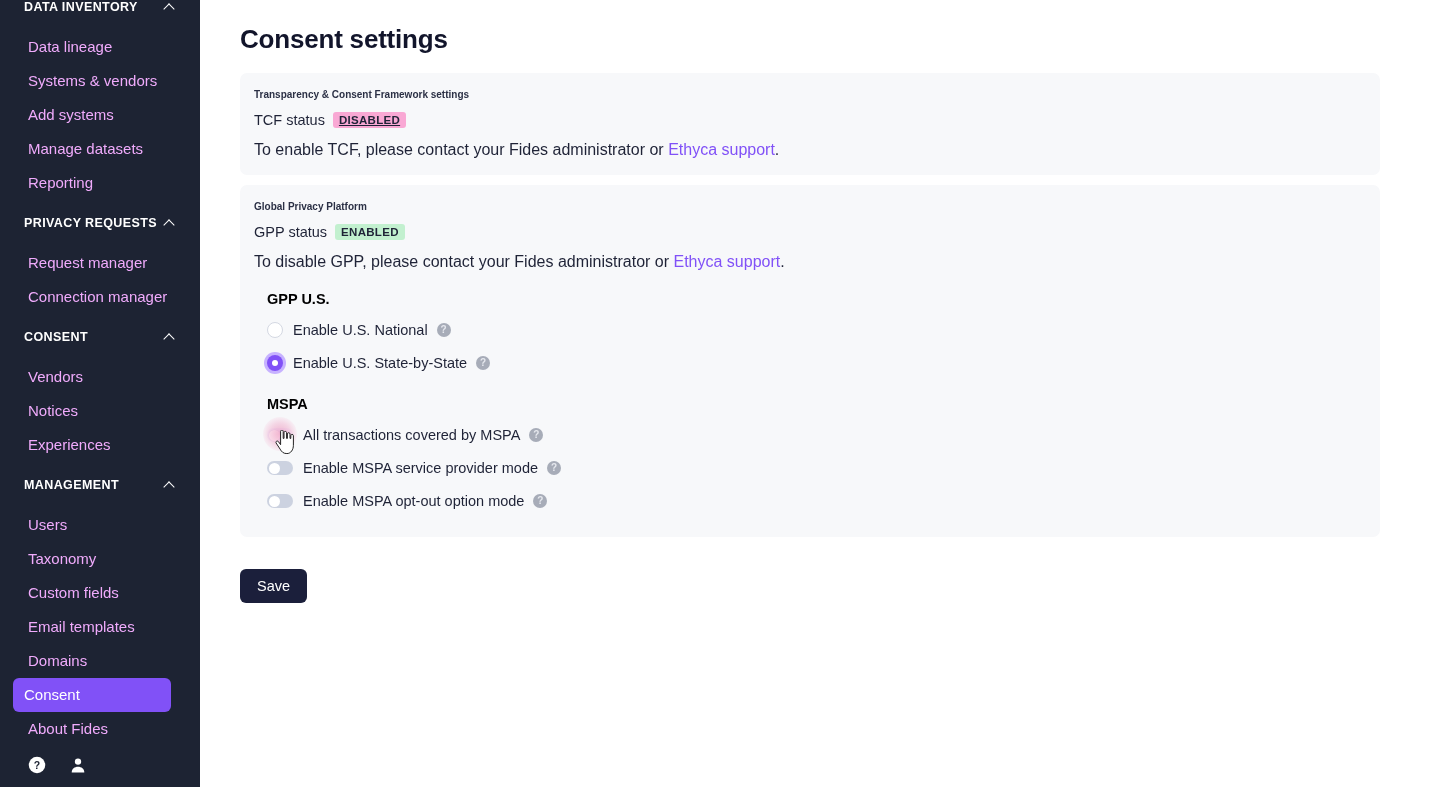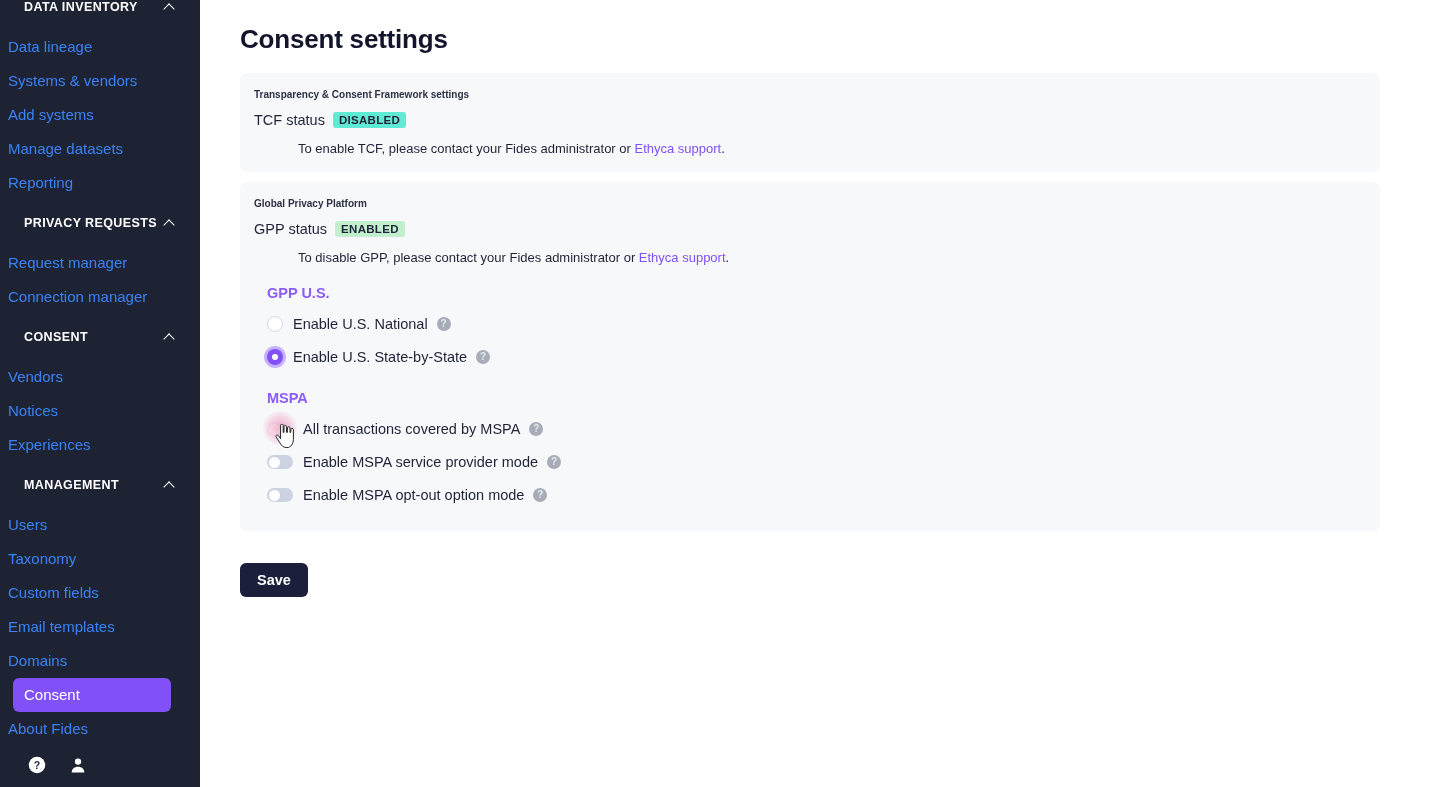--- a/index.html
+++ b/index.html
@@ -42,25 +42,25 @@
     content: "";
     position: absolute;
     left: 1px; top: 4px;
     width: 7px; height: 7px;
     border-left: 1.6px solid #ffffff;
     border-top: 1.6px solid #ffffff;
     transform: rotate(45deg);
   }
   .nav-item {
     display: block;
-    color: #3b82f6;
+    color: #f0abfc;
     font-size: 15px;
     line-height: 34px;
     height: 34px;
-    padding: 0 8px;
+    padding: 0 28px;
     white-space: nowrap;
     cursor: pointer;
   }
   .nav-item.active {
     background: #8151f7;
     color: #ffffff;
     border-radius: 6px;
     margin: 0 13px;
     padding: 0 11px;
     width: 158px;
@@ -114,33 +114,32 @@
     margin-bottom: 13px;
     text-align: center;
   }
   .badge {
     font-size: 11.5px;
     font-weight: bold;
     letter-spacing: 0.3px;
     padding: 2px 6px;
     border-radius: 3px;
   }
-  .badge.disabled { background: #5eead4; color: #1f2337; }
+  .badge.disabled { background: #f9a8d4; color: #1f2337; text-decoration: underline; }
   .badge.enabled  { background: #c2f0cf; color: #1f2337; }
   .help-text {
-    font-size: 13px;
+    font-size: 16px;
     color: #1f2337;
-    margin-left: 44px;
   }
   .link { color: #8151f7; text-decoration: none; cursor: pointer; }
 
   .subsection-title {
     font-size: 14.5px;
     font-weight: bold;
-    color: #8b5cf6;
+    color: #000000;
     margin: 20px 0 10px 13px;
   }
   .option-row {
     display: flex;
     align-items: center;
     margin-left: 13px;
     height: 26px;
     margin-bottom: 7px;
   }
   .option-label {
@@ -222,21 +221,21 @@
     left: 8px; top: 8px;
     width: 20px; height: 24px;
     pointer-events: none;
   }
 
   .save-btn {
     margin-top: 22px;
     background: #1b1f3b;
     color: #ffffff;
     font-size: 14.5px;
-    font-weight: bold;
+    font-weight: normal;
     font-family: "Liberation Sans", sans-serif;
     border: none;
     border-radius: 6px;
     padding: 9px 17px;
     cursor: pointer;
   }
 </style>
 </head>
 <body>
 

